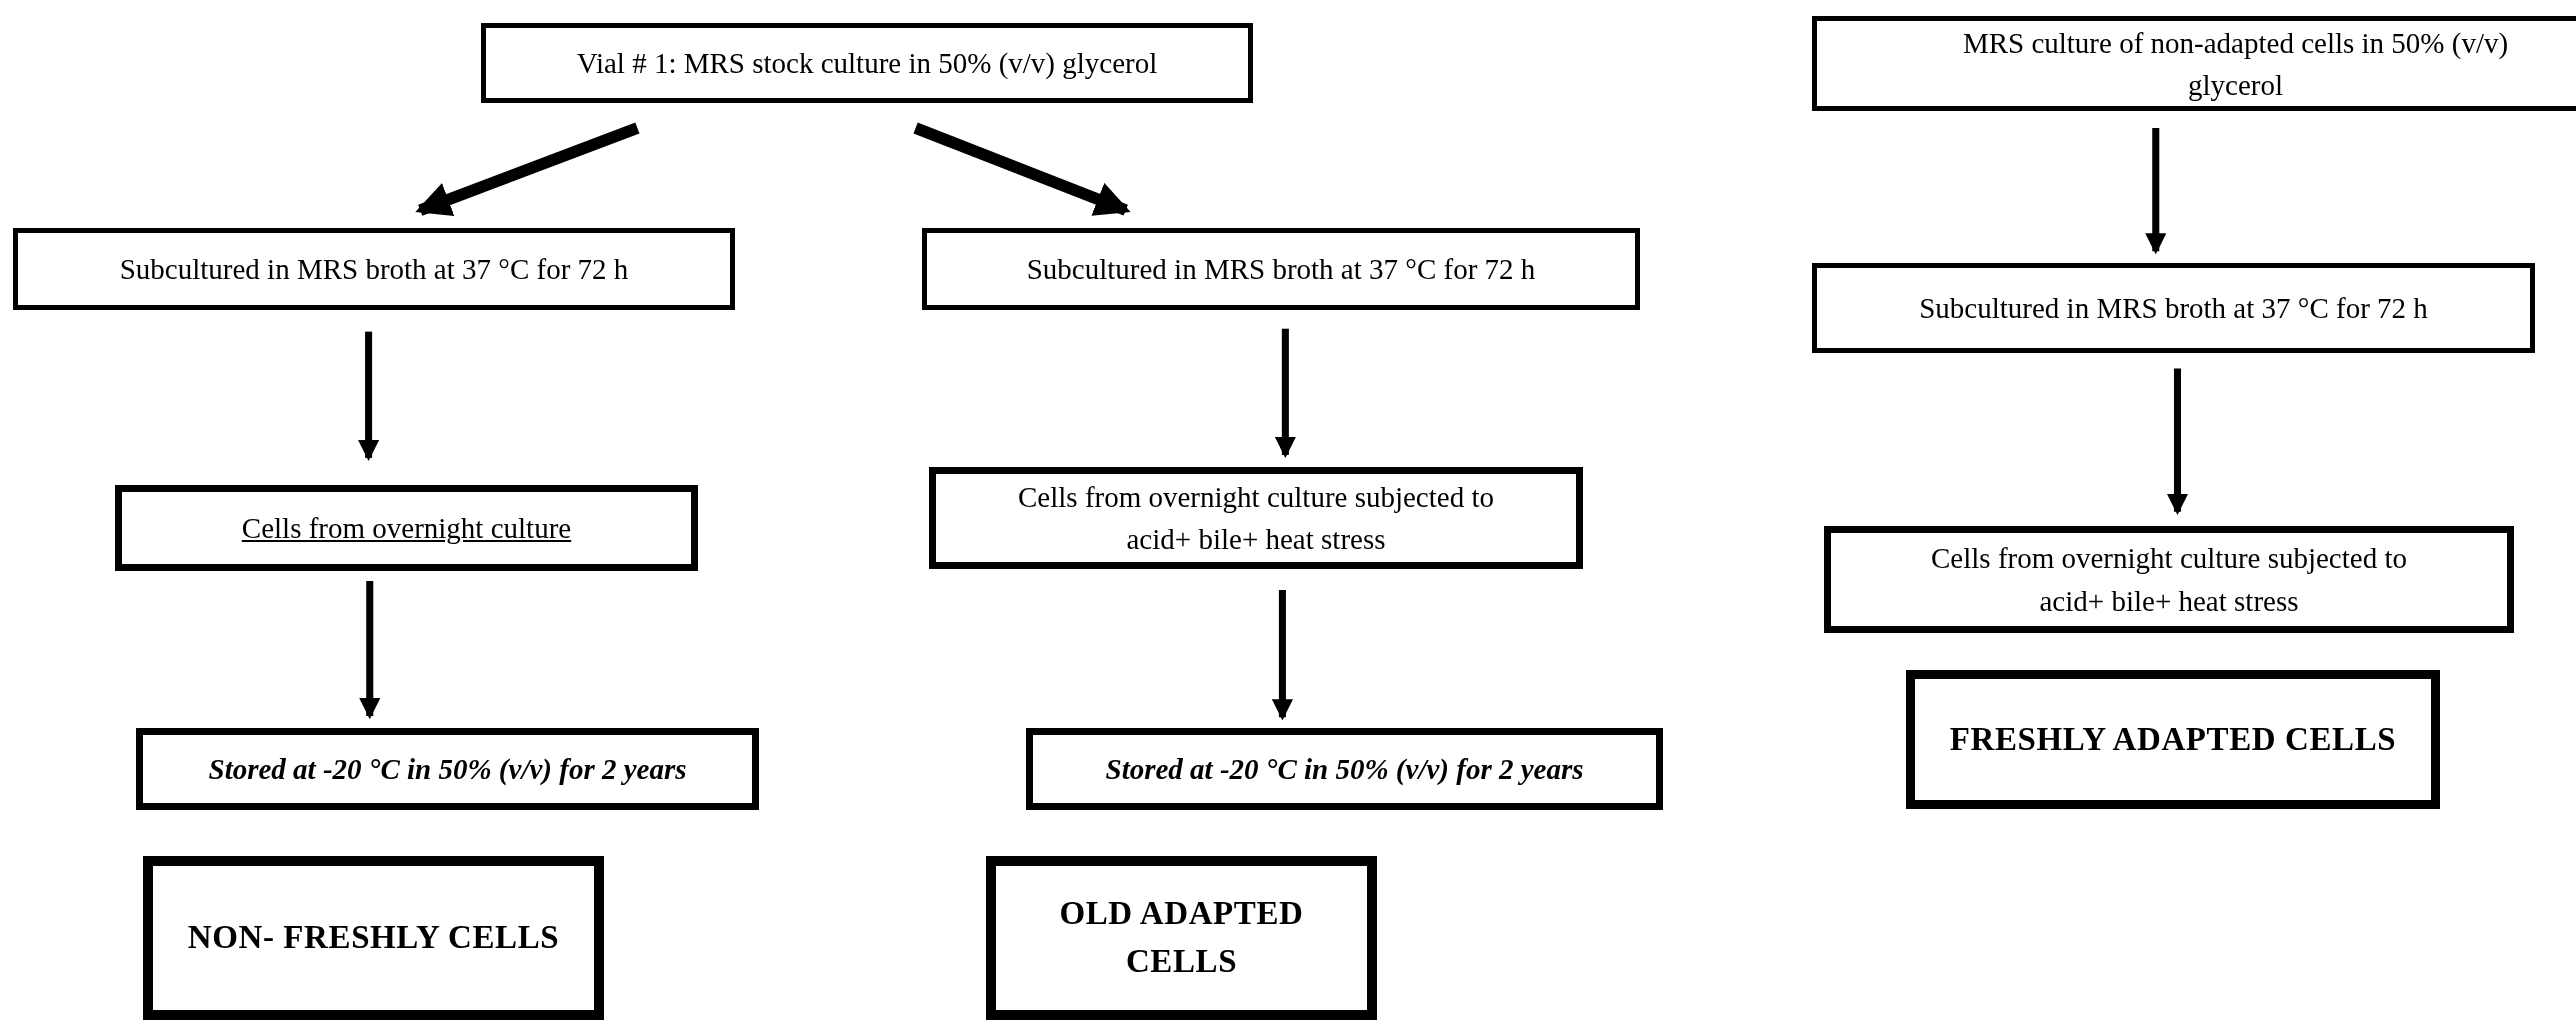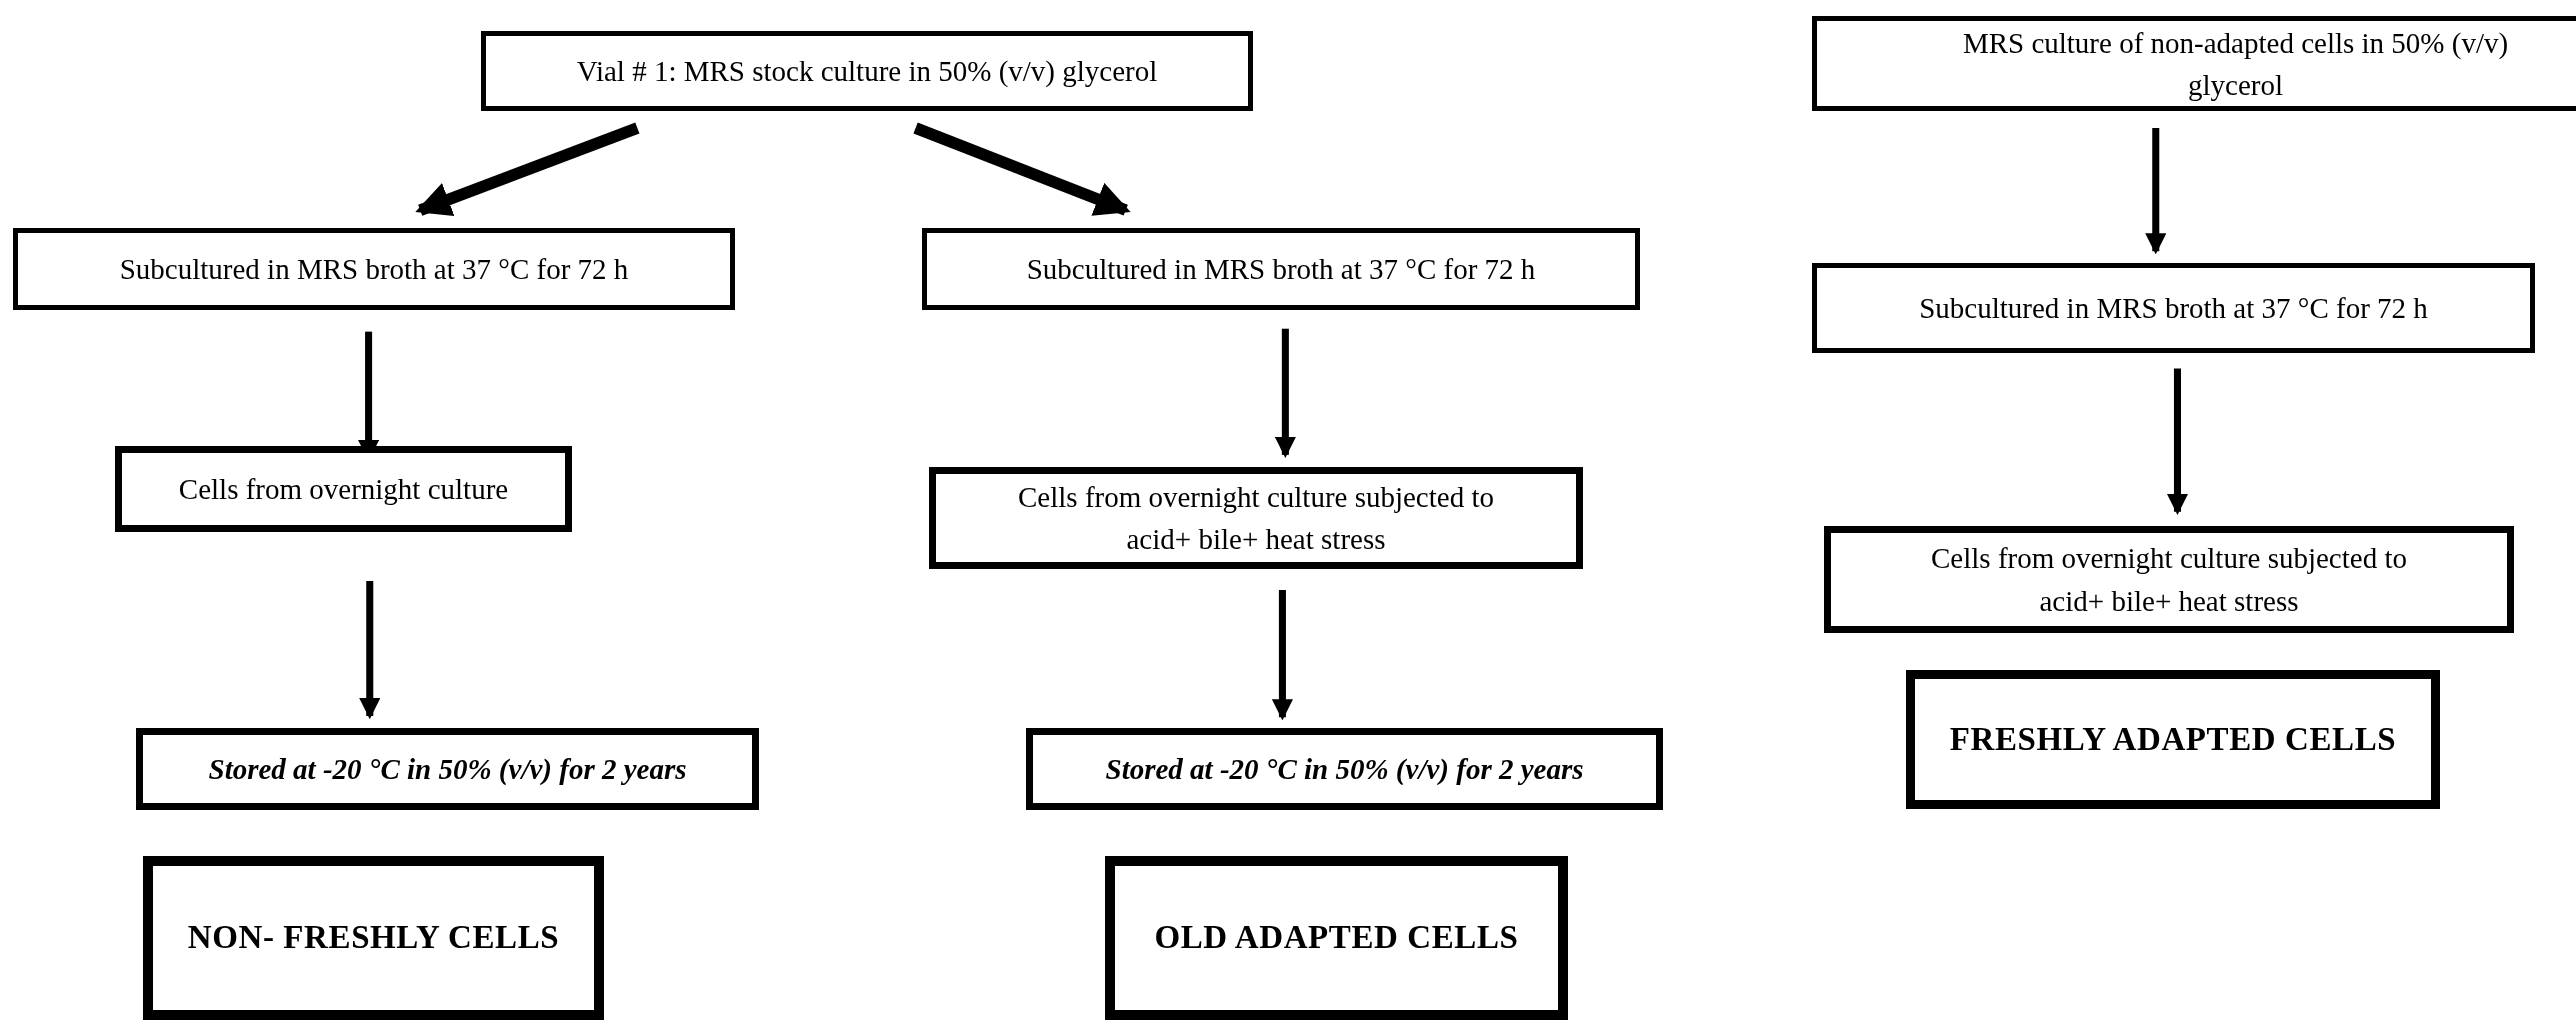--- a/index.html
+++ b/index.html
@@ -43,29 +43,29 @@
     font-weight: bold;
     font-size: 33px;
     letter-spacing: 0.6px;
   }
   .box.stored {
     font-weight: bold;
     font-style: italic;
     margin-left: 24px;
   }
   
-  #box-stock-culture        { left: 481px;  top: 23px;   width: 772px; height: 80px; margin-top: 8px; }
+  #box-stock-culture        { left: 481px;  top: 23px;   width: 772px; height: 80px; }
   #box-left-subcultured     { left: 13px;   top: 228px;  width: 722px; height: 82px; }
-  #box-left-overnight-cells { left: 115px;  top: 446px;  width: 457px;  height: 86px; }
+  #box-left-overnight-cells { left: 115px;  top: 485px;  width: 583px;  height: 86px; text-decoration: underline; }
   #box-left-stored          { left: 112px;  top: 728px; width: 623px; height: 82px; }
   #box-non-adapted-cells    { left: 143px;  top: 856px; width: 461px;  height: 164px; }
   #box-mid-subcultured      { left: 922px; top: 228px;  width: 718px; height: 82px; }
   #box-mid-stressed-cells   { left: 929px; top: 467px;  width: 654px; height: 102px; }
   #box-mid-stored           { left: 1002px; top: 728px; width: 637px; height: 82px; }
-  #box-old-adapted-cells    { left: 1105px; top: 856px; width: 463px;  height: 164px; }
+  #box-old-adapted-cells    { left: 986px; top: 856px; width: 391px;  height: 164px; }
   #box-right-source         { left: 1812px; top: 16.4px;   width: 847px; height: 95px; }
   #box-right-subcultured    { left: 1812px; top: 263px;  width: 723px; height: 90px; }
   #box-right-stressed-cells { left: 1824px; top: 526px;  width: 690px; height: 107px; }
   #box-freshly-adapted-cells{ left: 1906px; top: 670px; width: 534px;  height: 139px; border-width: 9.4px; }
   .arrow { stroke: #000000; fill: none; }
 </style>
 </head>
 <body>
 
 <div id="canvas">

